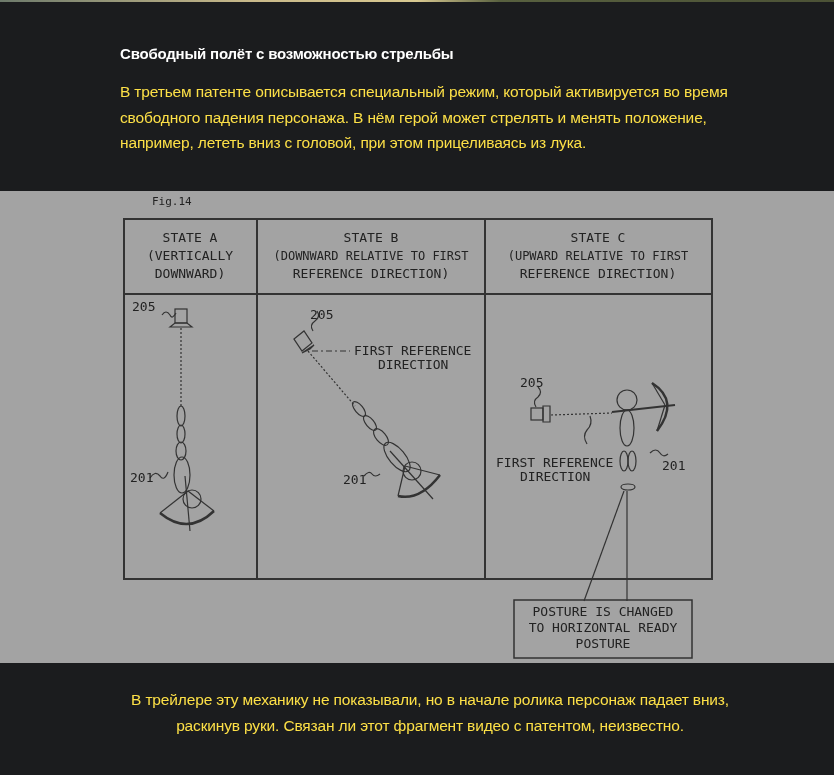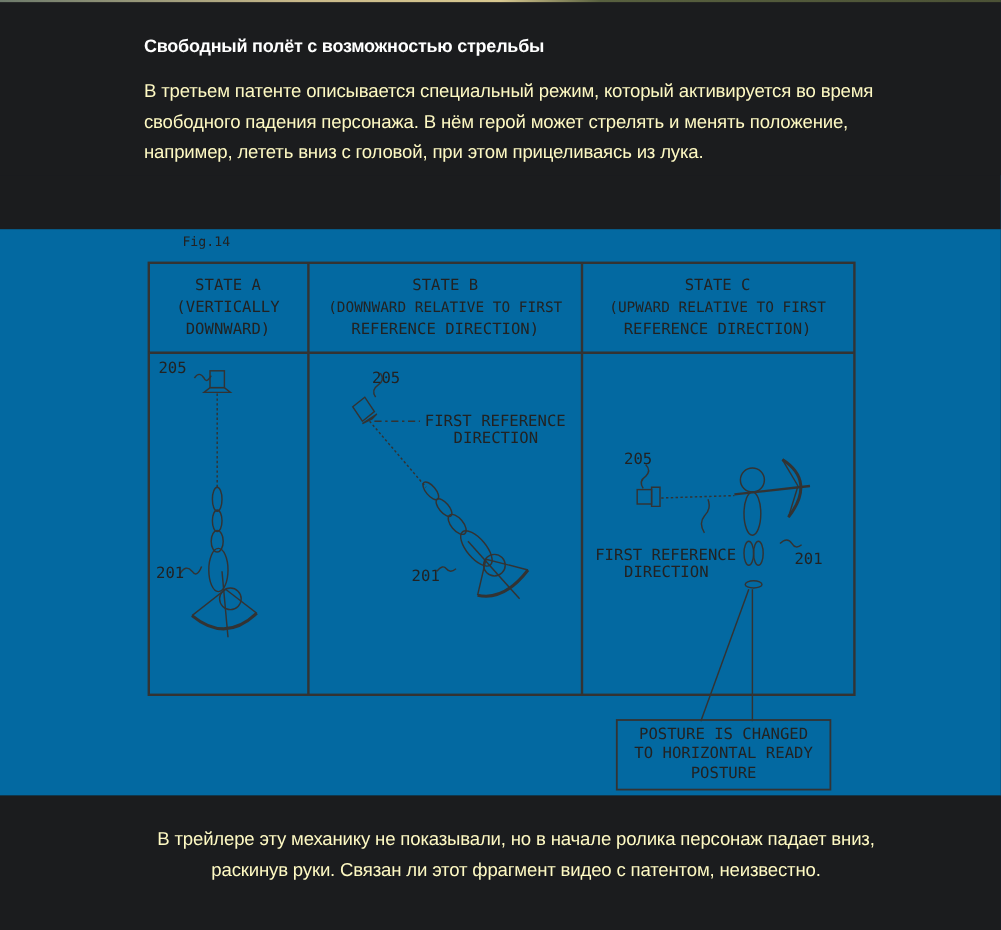--- a/index.html
+++ b/index.html
@@ -1,29 +1,29 @@
 <!DOCTYPE html>
 <html><head>
 <meta charset="utf-8">
 <style>
   html, body { margin:0; padding:0; }
   body { width:834px; height:775px; background:#1b1c1e; overflow:hidden; position:relative;
          font-family:"Liberation Sans", sans-serif; }
   .top-strip { position:absolute; left:0; top:0; width:834px; height:2px;
                background:linear-gradient(90deg,#6d7a6b 0%,#c9b98a 30%,#d8c890 50%,#58603f 60%,#4c5236 100%); }
   .article-block { position:absolute; left:0; width:834px; background:#1b1c1e; }
-  .block-top { top:2px; height:144px; }
+  .block-top { top:17px; height:144px; }
   .block-bottom { top:663px; height:112px; }
   .heading { position:absolute; left:120px; top:28px; margin:0; color:#ffffff; font-size:15px; font-weight:bold;
              letter-spacing:-0.2px; }
-  .para { position:absolute; left:120px; margin:0; color:#fef9c3; font-size:15.5px; line-height:25.5px;
+  .para { position:absolute; left:120px; margin:0; color:#fde047; font-size:15.5px; line-height:25.5px;
           width:620px; letter-spacing:-0.15px; }
   .para-1 { top:62px; }
   .para-2 { top:24px;text-align:center; }
-  .figure { position:absolute; left:0; top:191px; width:834px; height:472px; background:#0369a1; }
+  .figure { position:absolute; left:0; top:191px; width:834px; height:472px; background:#a3a3a3; }
   .figure svg { display:block; }
   .fig-text { font-family:"DejaVu Sans Mono", monospace; fill:#222; }
 </style>
 </head>
 <body>
 
 <div class="top-strip"></div>
 
 <div class="article-block block-top">
   <h3 class="heading">Свободный полёт с возможностью стрельбы</h3>

